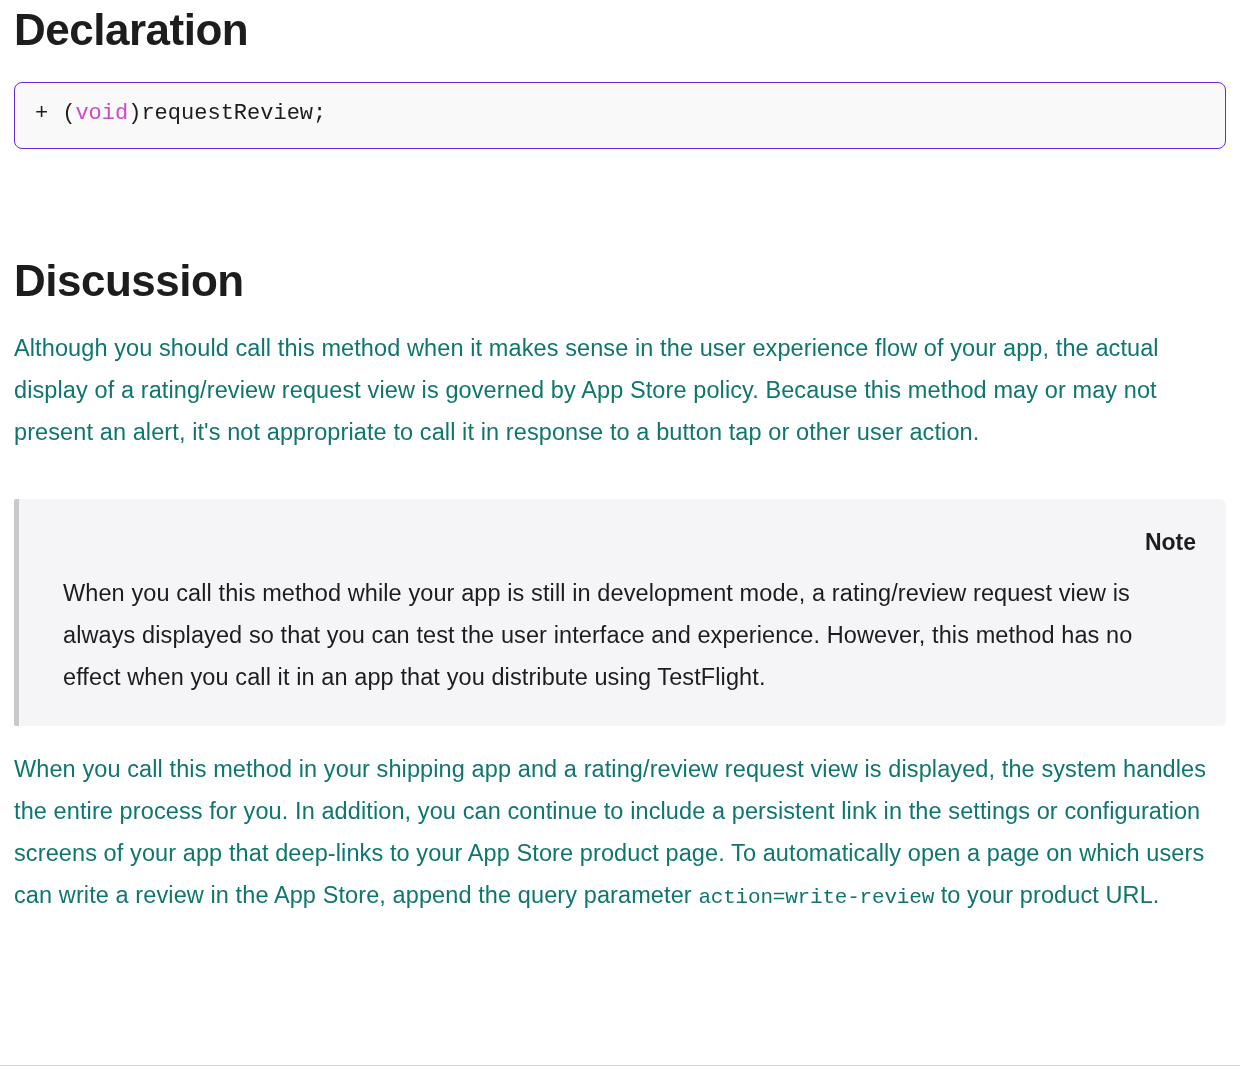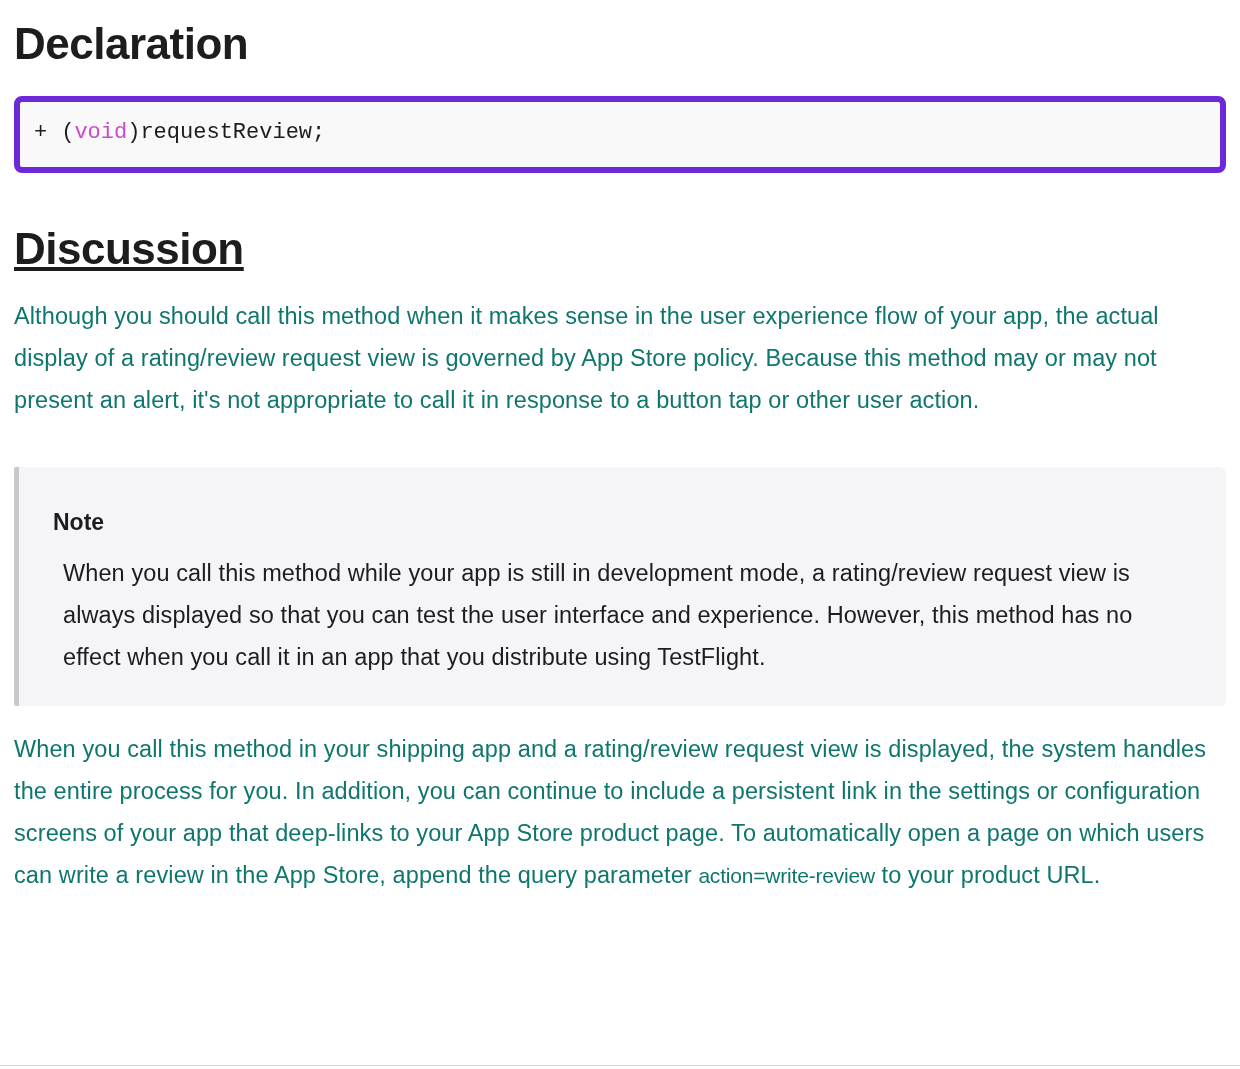--- a/index.html
+++ b/index.html
@@ -20,76 +20,76 @@
   }
   h2.section-title {
     font-size: 44px;
     line-height: 1.1;
     font-weight: 600;
     letter-spacing: -0.5px;
     margin: 0;
     color: #1d1d1f;
   }
   #declaration-title {
-    padding-top: 20px;
+    padding-top: 6px;
   }
   .code-block {
     margin-top: 28px;
     background: #f9f9fa;
-    border: 6px solid #6d28d9;
+    border: 1px solid #6d28d9;
     border-radius: 8px;
-    padding: 18px 20px 20px 14px;
+    padding: 18px 20px 20px 20px;
     box-sizing: border-box;
   }
   .code-line {
     font-family: "Liberation Mono", monospace;
     font-size: 22px;
     line-height: 1.2;
     color: #1d1d1f;
     white-space: pre;
   }
   .code-line .plus {
     color: #1d1d1f;
     margin-right: 14px;
   }
   .code-line .kw-type {
     color: #cb4bc6;
   }
   .code-line .punct {
     color: #1d1d1f;
   }
   #discussion-title {
-    margin-top: 52px;
-    text-decoration: underline;
+    margin-top: 108px;
   }
   p.body-text {
     font-size: 23.5px;
     line-height: 42px;
     color: #0f766e;
     margin: 22px 0 0 0;
     letter-spacing: 0.1px;
   }
   p.body-text code {
-    font-family: Liberation Sans, sans-serif;
+    font-family: Liberation Mono, monospace;
     font-size: 21px;
     letter-spacing: -0.2px;
   }
   .note-box {
     margin-top: 46px;
     background: #f5f5f7;
     border-left: 5px solid #c9c9cd;
     border-radius: 2px 6px 6px 2px;
     padding: 26px 30px 28px 34px;
     box-sizing: border-box;
   }
   .note-title {
     font-size: 23px;
     font-weight: 700;
     color: #1d1d1f;
-    margin: 16px 0 8px 0;
+    margin: 4px 0 8px 0;
+    text-align: right;
   }
   .note-body {
     font-size: 23.5px;
     line-height: 42px;
     color: #1d1d1f;
     margin: 16px 0 0 10px;
     letter-spacing: 0.1px;
   }
   .after-note {
     margin-top: 44px;

